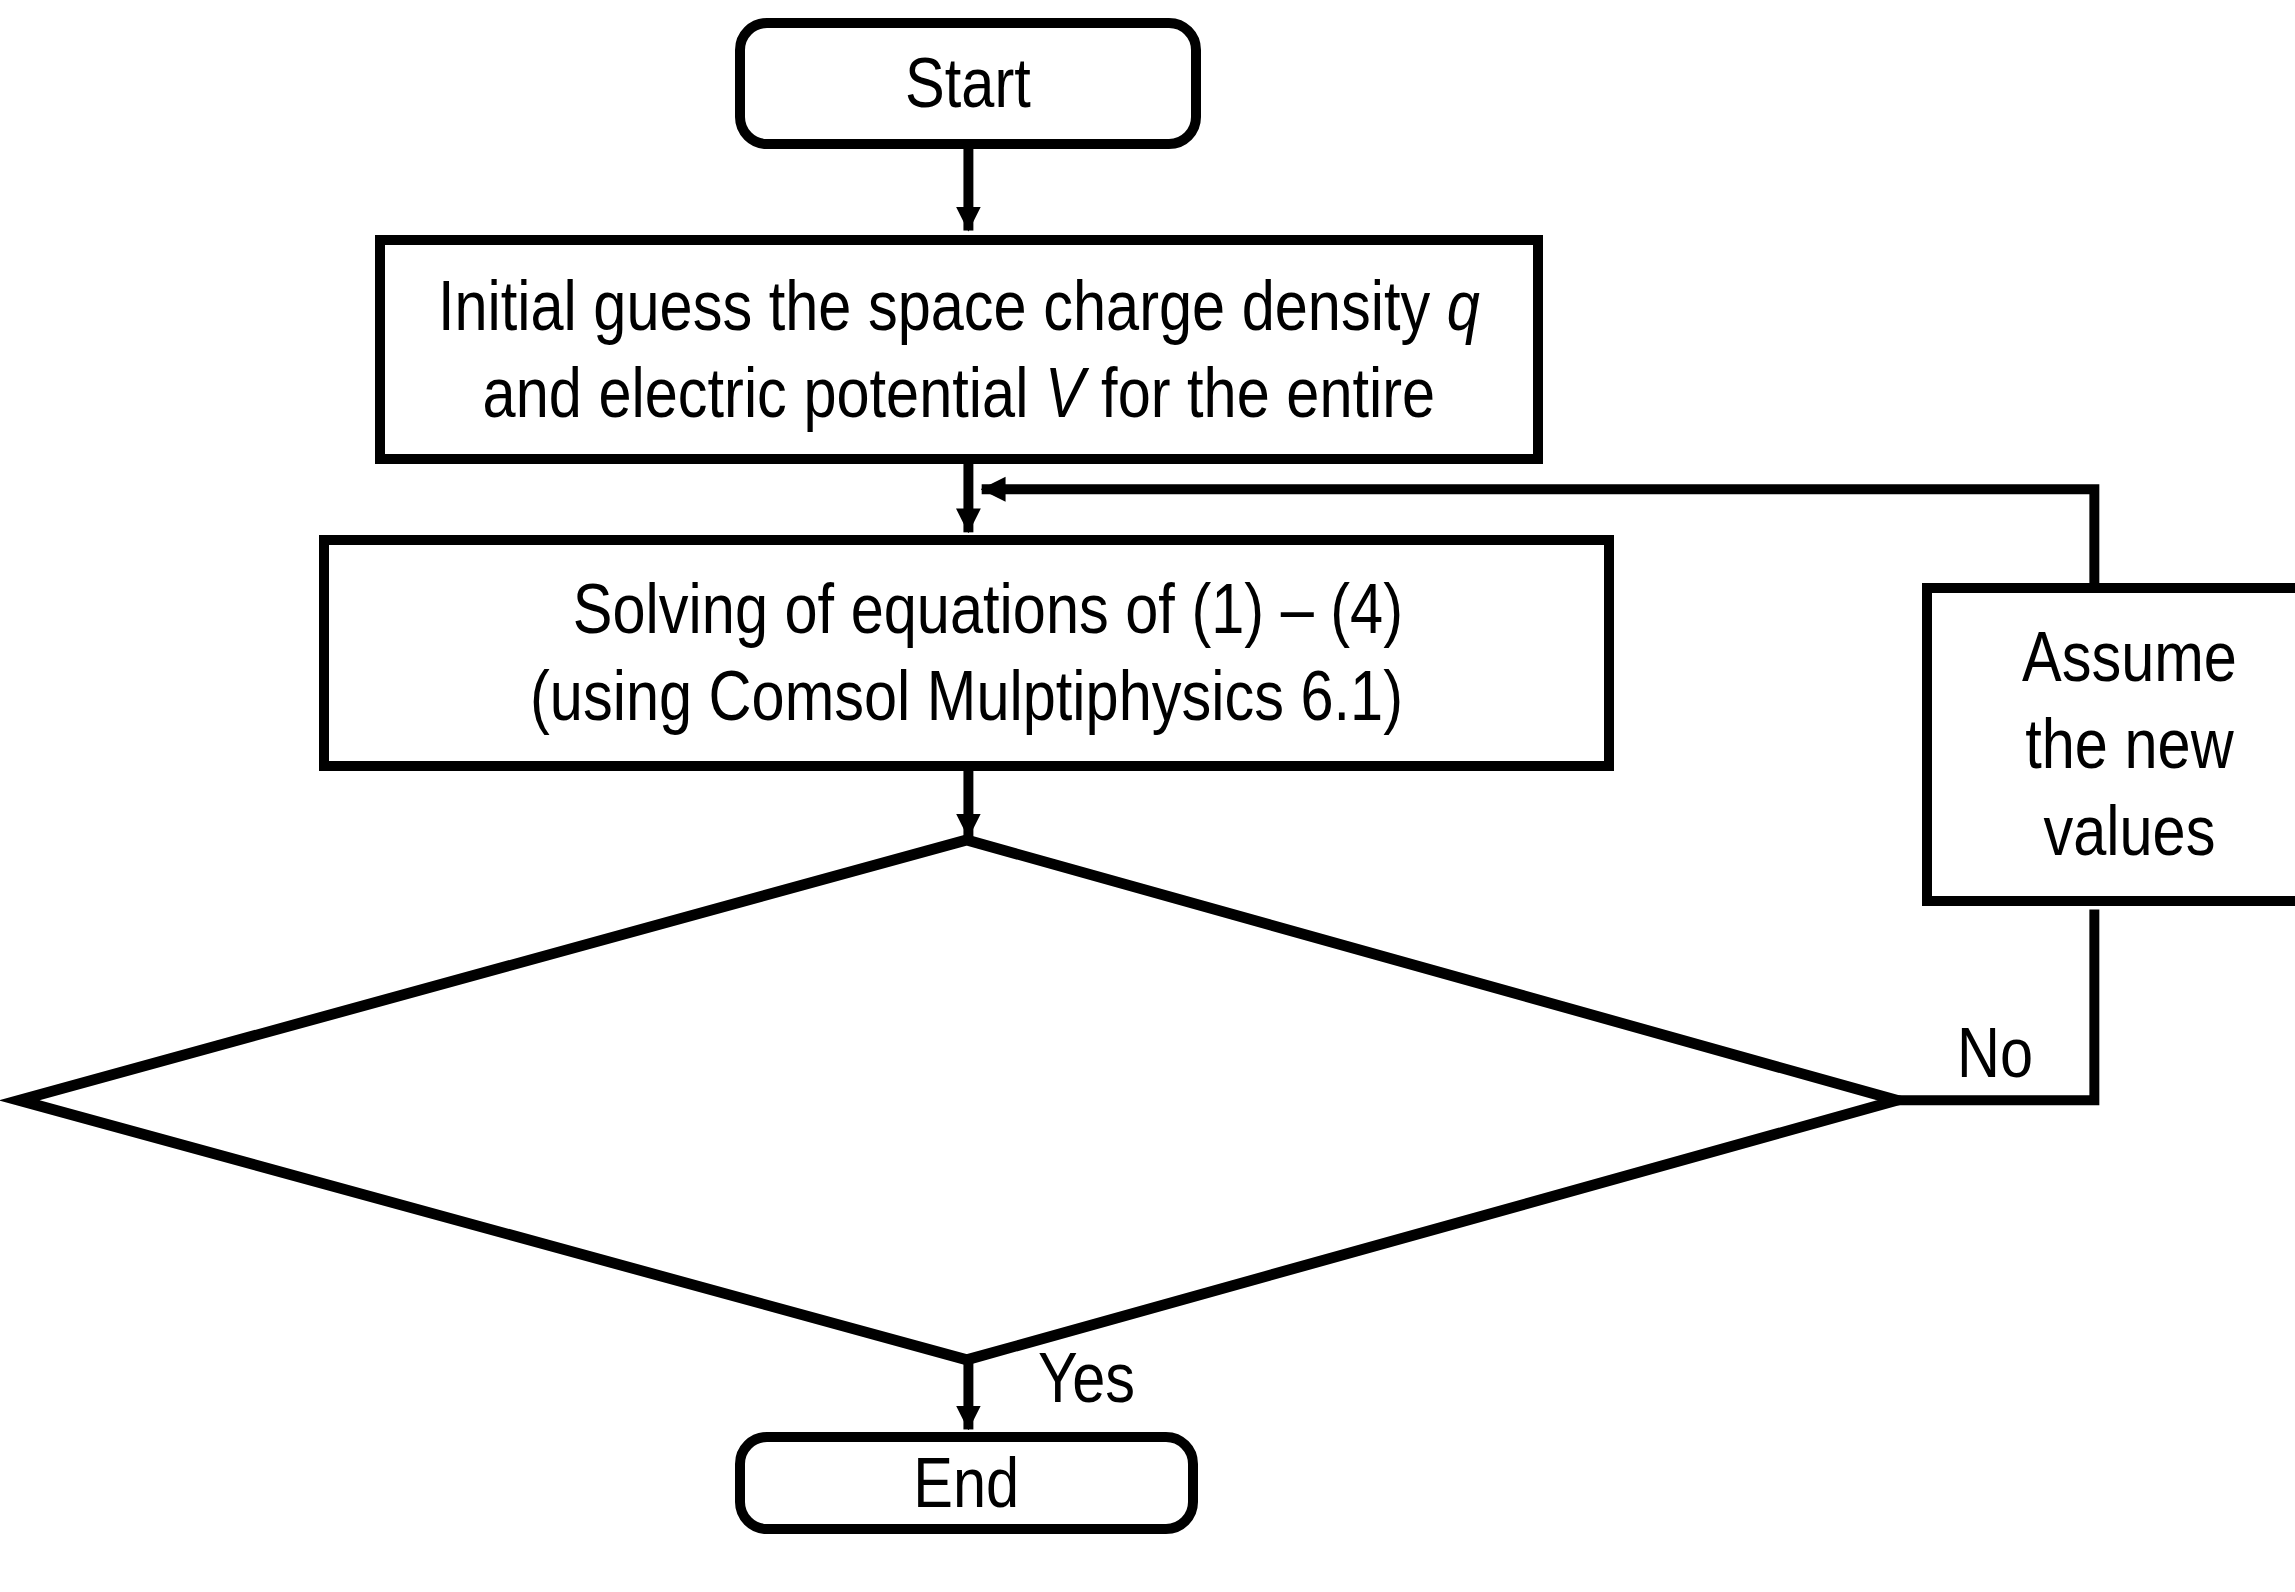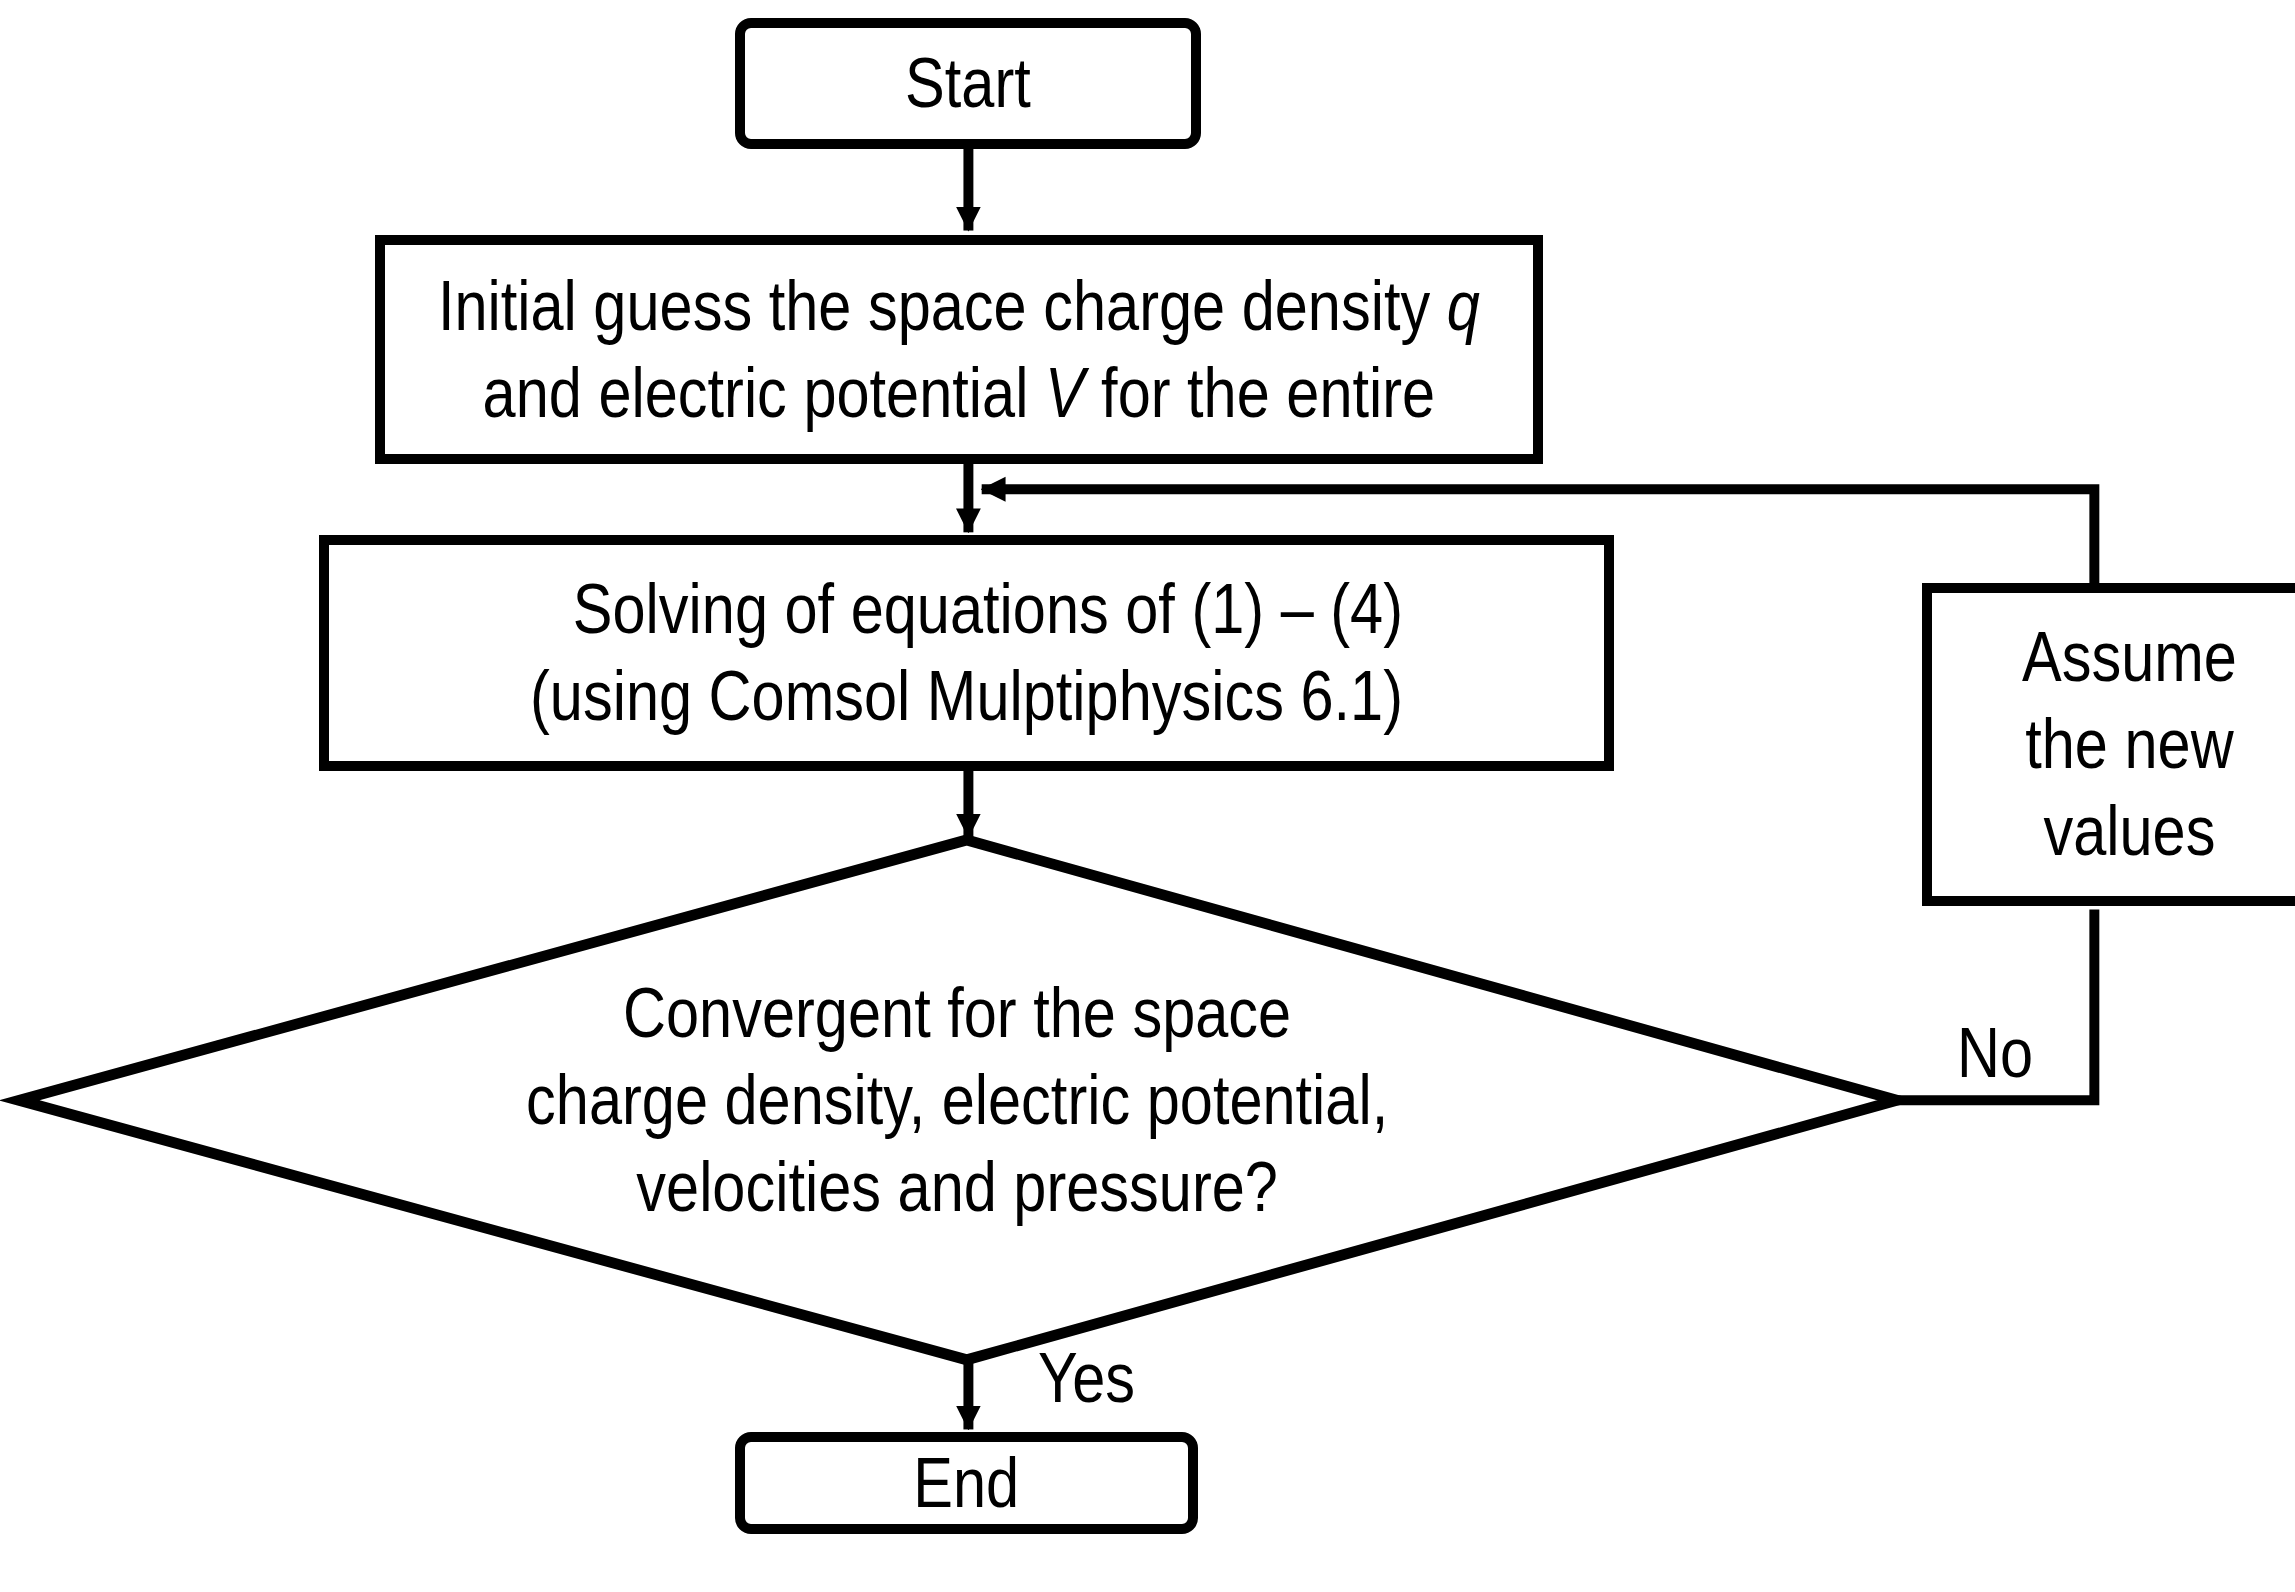--- a/index.html
+++ b/index.html
@@ -23,21 +23,21 @@
   .node{
     position:absolute;
     box-sizing:border-box;
     background:var(--bg);
     display:flex;
     align-items:center;
     justify-content:center;
     text-align:center;
   }
   .rect-node{border:10.8px solid var(--stroke);}
-  .rounded-node{border:10px solid var(--stroke);border-radius:16px;}
+  .rounded-node{border:10px solid var(--stroke);border-radius:32px;}
   .free-text{background:transparent;}
   .txt{
     font-size:70px;
     line-height:87px;
     white-space:nowrap;
     transform:scaleX(0.85);
     transform-origin:50% 50%;
   }
   .edge-label{
     position:absolute;
@@ -87,27 +87,20 @@
     </div>
   </div>
 
   <div class="node rect-node" style="left:319px;top:535px;width:1295px;height:236px;text-align:right;">
     <div class="txt">
       <div>Solving of equations of (1) – (4)</div>
       <div>(using Comsol Mulptiphysics 6.1)</div>
     </div>
   </div>
 
-  <div class="node free-text" style="left:294px;top:959px;width:1327px;height:282px;">
-    <div class="txt">
-      <div>Convergent for the space</div>
-      <div>charge density, electric potential,</div>
-      <div>velocities and pressure?</div>
-    </div>
-  </div>
 
   <div class="node rect-node" style="left:1922px;top:583px;width:414px;height:323px;">
     <div class="txt">
       <div>Assume</div>
       <div>the new</div>
       <div>values</div>
     </div>
   </div>
 
   <div class="node rounded-node" style="left:735px;top:1432px;width:463px;height:102px;">

